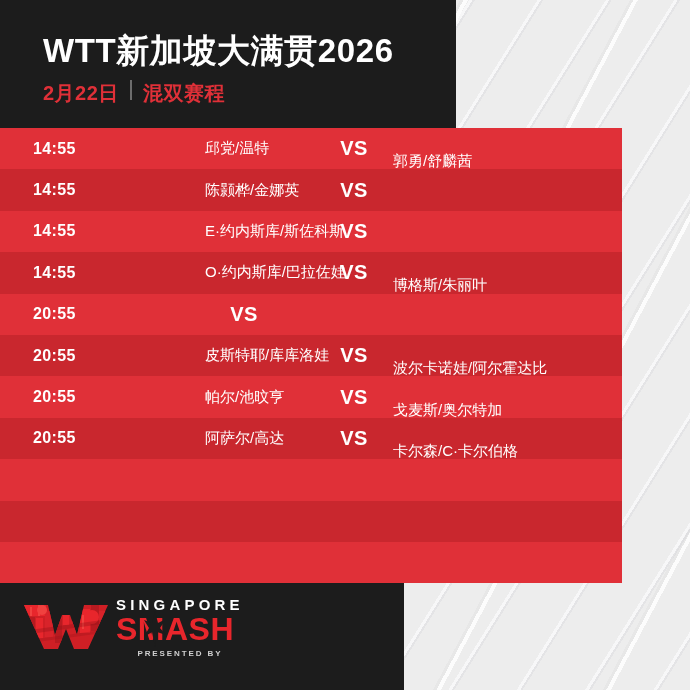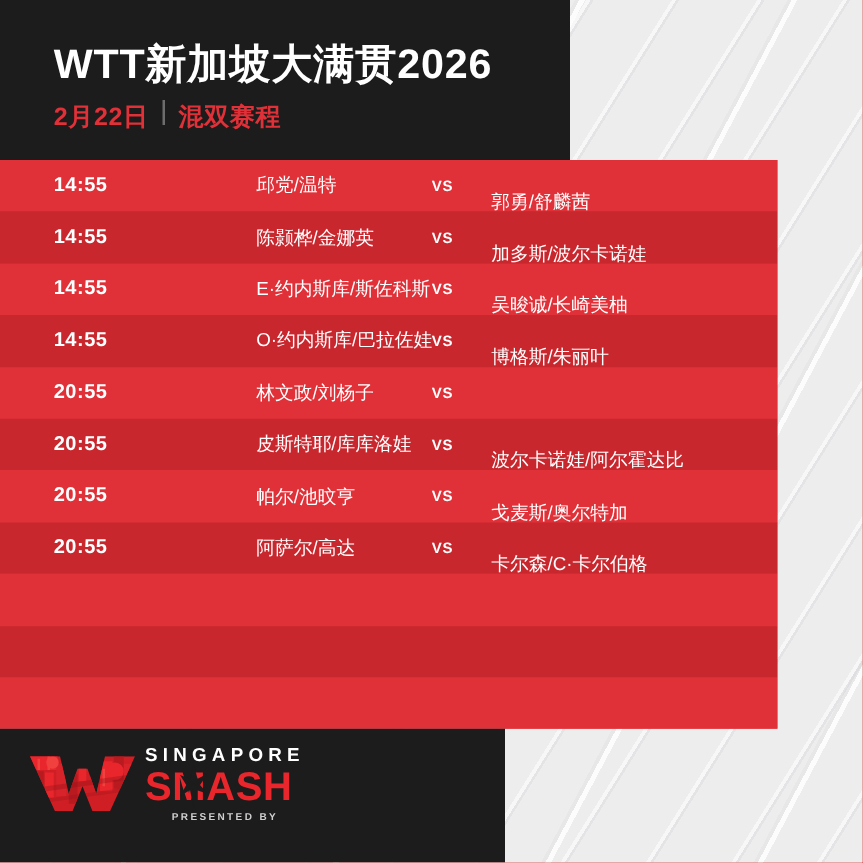--- a/index.html
+++ b/index.html
@@ -77,40 +77,40 @@
   }
   .match-row {
     height:41.4px;
     display:flex; align-items:center;
     background:#e03038;
   }
   .match-row.alt { background:#c9272e; }
 
   .cell-time {
     width:205px;
-    padding-left:43px;
+    padding-left:33px;
     color:#ffffff;
     font-size:16px;
     font-weight:bold;
     letter-spacing:.4px;
   }
   .cell-team-left {
     width:110px;
     text-align:left;
     color:#ffffff;
     font-size:15px;
     font-weight:500;
     white-space:nowrap;
     overflow:visible;
   }
   .cell-vs {
     width:78px;
     text-align:center;
     color:#ffffff;
-    font-size:12px;
+    font-size:20px;
     font-weight:bold;
     letter-spacing:.5px;
   }
   .cell-team-right {
     flex:1;
     color:#ffffff;
     font-size:15px;
     font-weight:500;
     white-space:nowrap;
     margin-top:26px;
@@ -177,37 +177,34 @@
     <div class="match-row">
       <div class="cell-time">14:55</div>
       <div class="cell-team-left">邱党/温特</div>
       <div class="cell-vs">VS</div>
       <div class="cell-team-right">郭勇/舒麟茜</div>
     </div>
     <div class="match-row alt">
       <div class="cell-time">14:55</div>
       <div class="cell-team-left">陈颢桦/金娜英</div>
       <div class="cell-vs">VS</div>
-      <div class="cell-team-right">加多斯/波尔卡诺娃</div>
     </div>
     <div class="match-row">
       <div class="cell-time">14:55</div>
       <div class="cell-team-left">E·约内斯库/斯佐科斯</div>
       <div class="cell-vs">VS</div>
-      <div class="cell-team-right">吴晙诚/长崎美柚</div>
     </div>
     <div class="match-row alt">
       <div class="cell-time">14:55</div>
       <div class="cell-team-left">O·约内斯库/巴拉佐娃</div>
       <div class="cell-vs">VS</div>
       <div class="cell-team-right">博格斯/朱丽叶</div>
     </div>
     <div class="match-row">
       <div class="cell-time">20:55</div>
-      <div class="cell-team-left">林文政/刘杨子</div>
       <div class="cell-vs">VS</div>
     </div>
     <div class="match-row alt">
       <div class="cell-time">20:55</div>
       <div class="cell-team-left">皮斯特耶/库库洛娃</div>
       <div class="cell-vs">VS</div>
       <div class="cell-team-right">波尔卡诺娃/阿尔霍达比</div>
     </div>
     <div class="match-row">
       <div class="cell-time">20:55</div>

